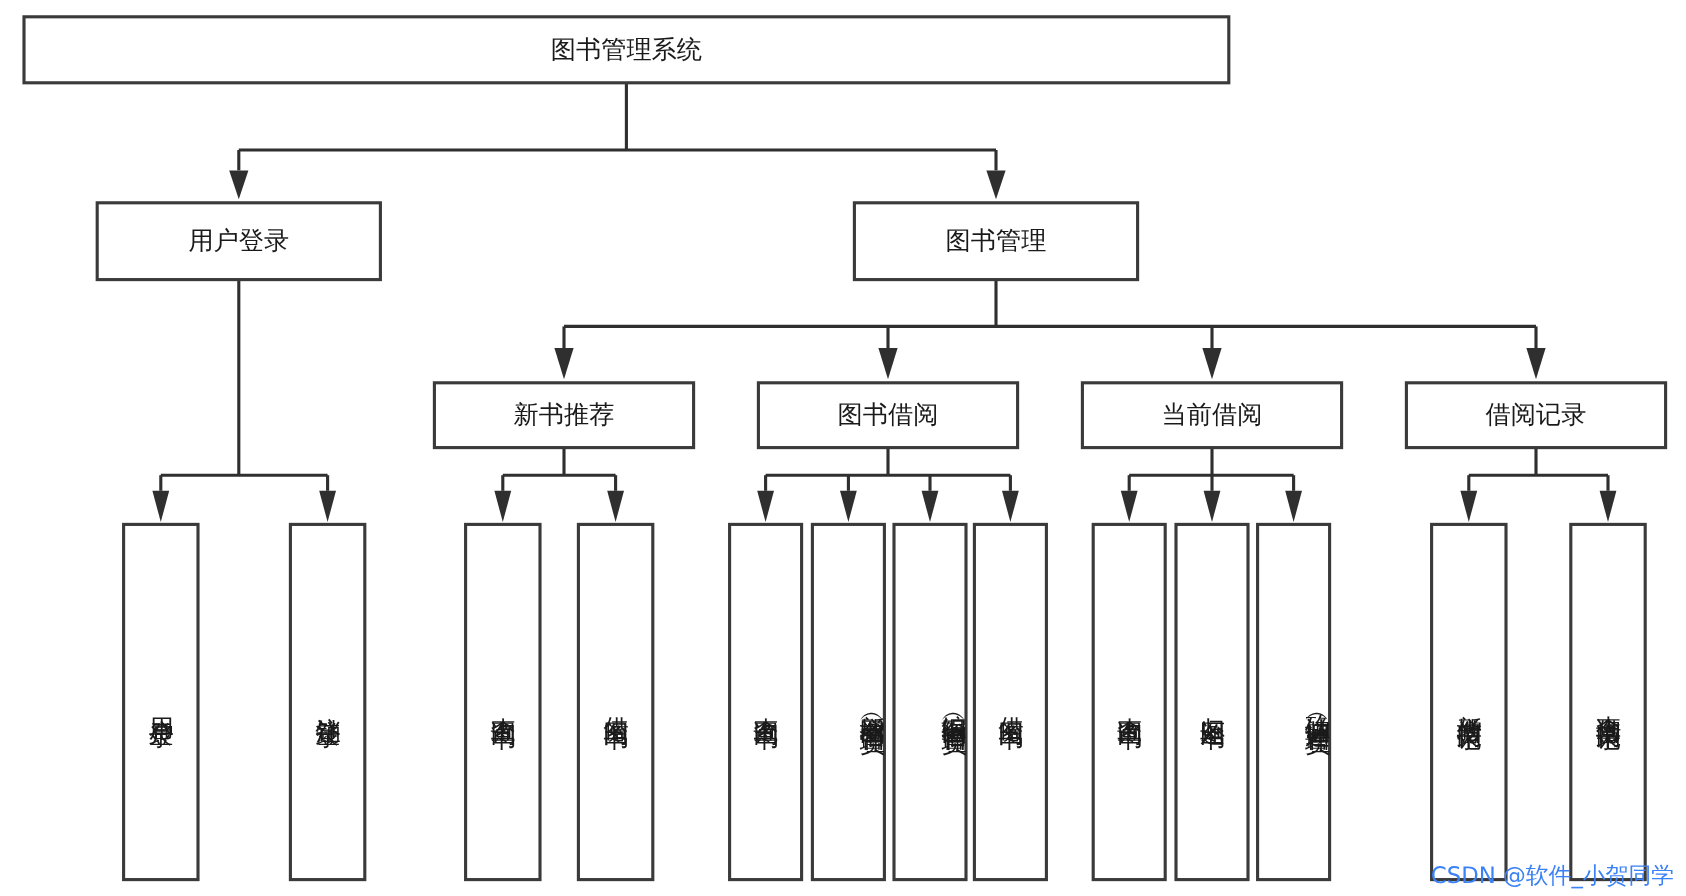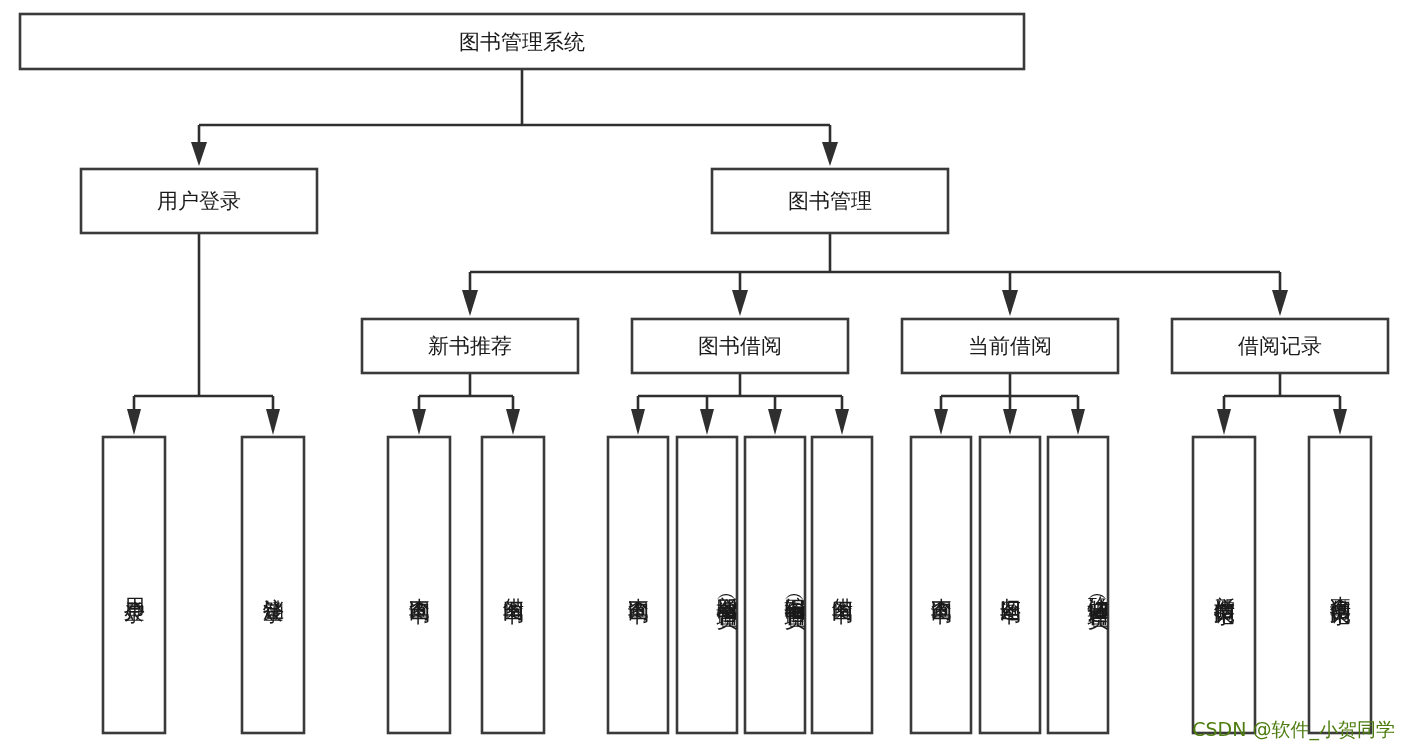--- a/index.html
+++ b/index.html
@@ -66,21 +66,21 @@
     white-space: nowrap;
     pointer-events: none;
     user-select: none;
   }
   .watermark {
     position: absolute;
     right: 10px;
     bottom: 4px;
     font-family: "DejaVu Sans", "Liberation Sans", sans-serif;
     font-size: 19px;
-    color: #4d7c0f;
+    color: #3b82f6;
     white-space: nowrap;
     user-select: none;
   }
 </style>
 </head>
 <body>
 
 <div id="diagram-root">
 
   <svg id="chart-svg" viewBox="0 0 1405 747" xmlns="http://www.w3.org/2000/svg">

